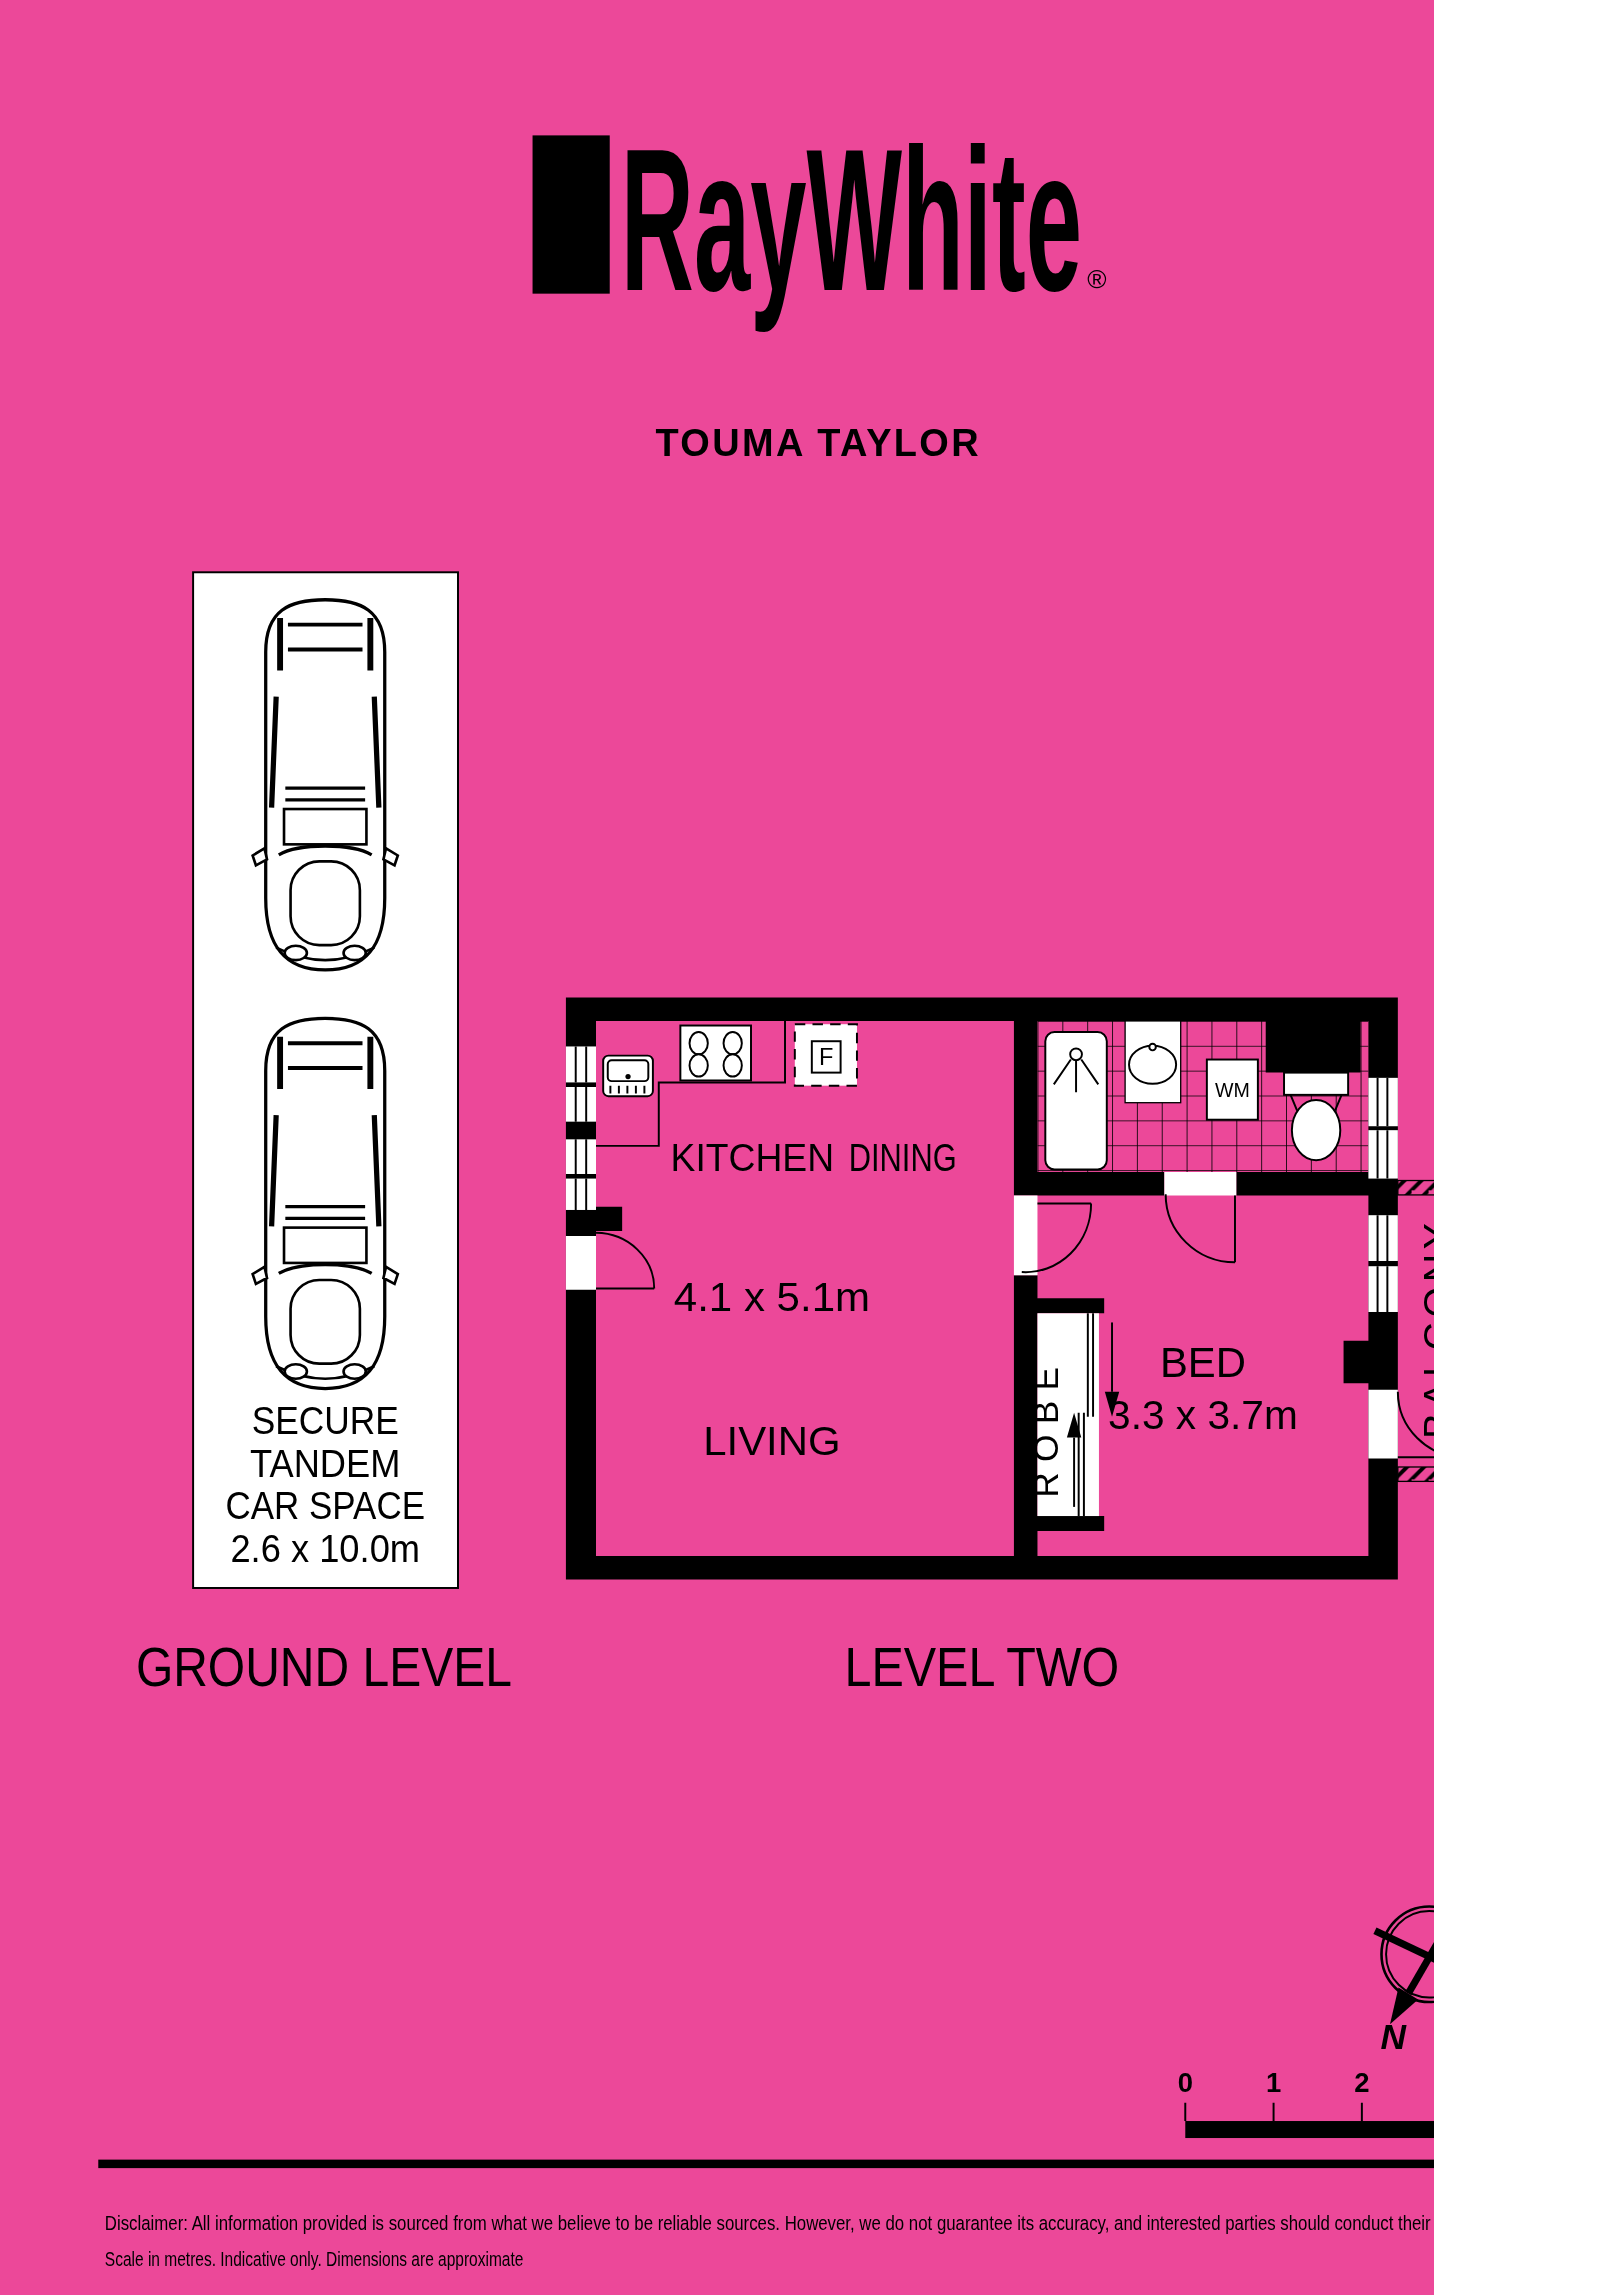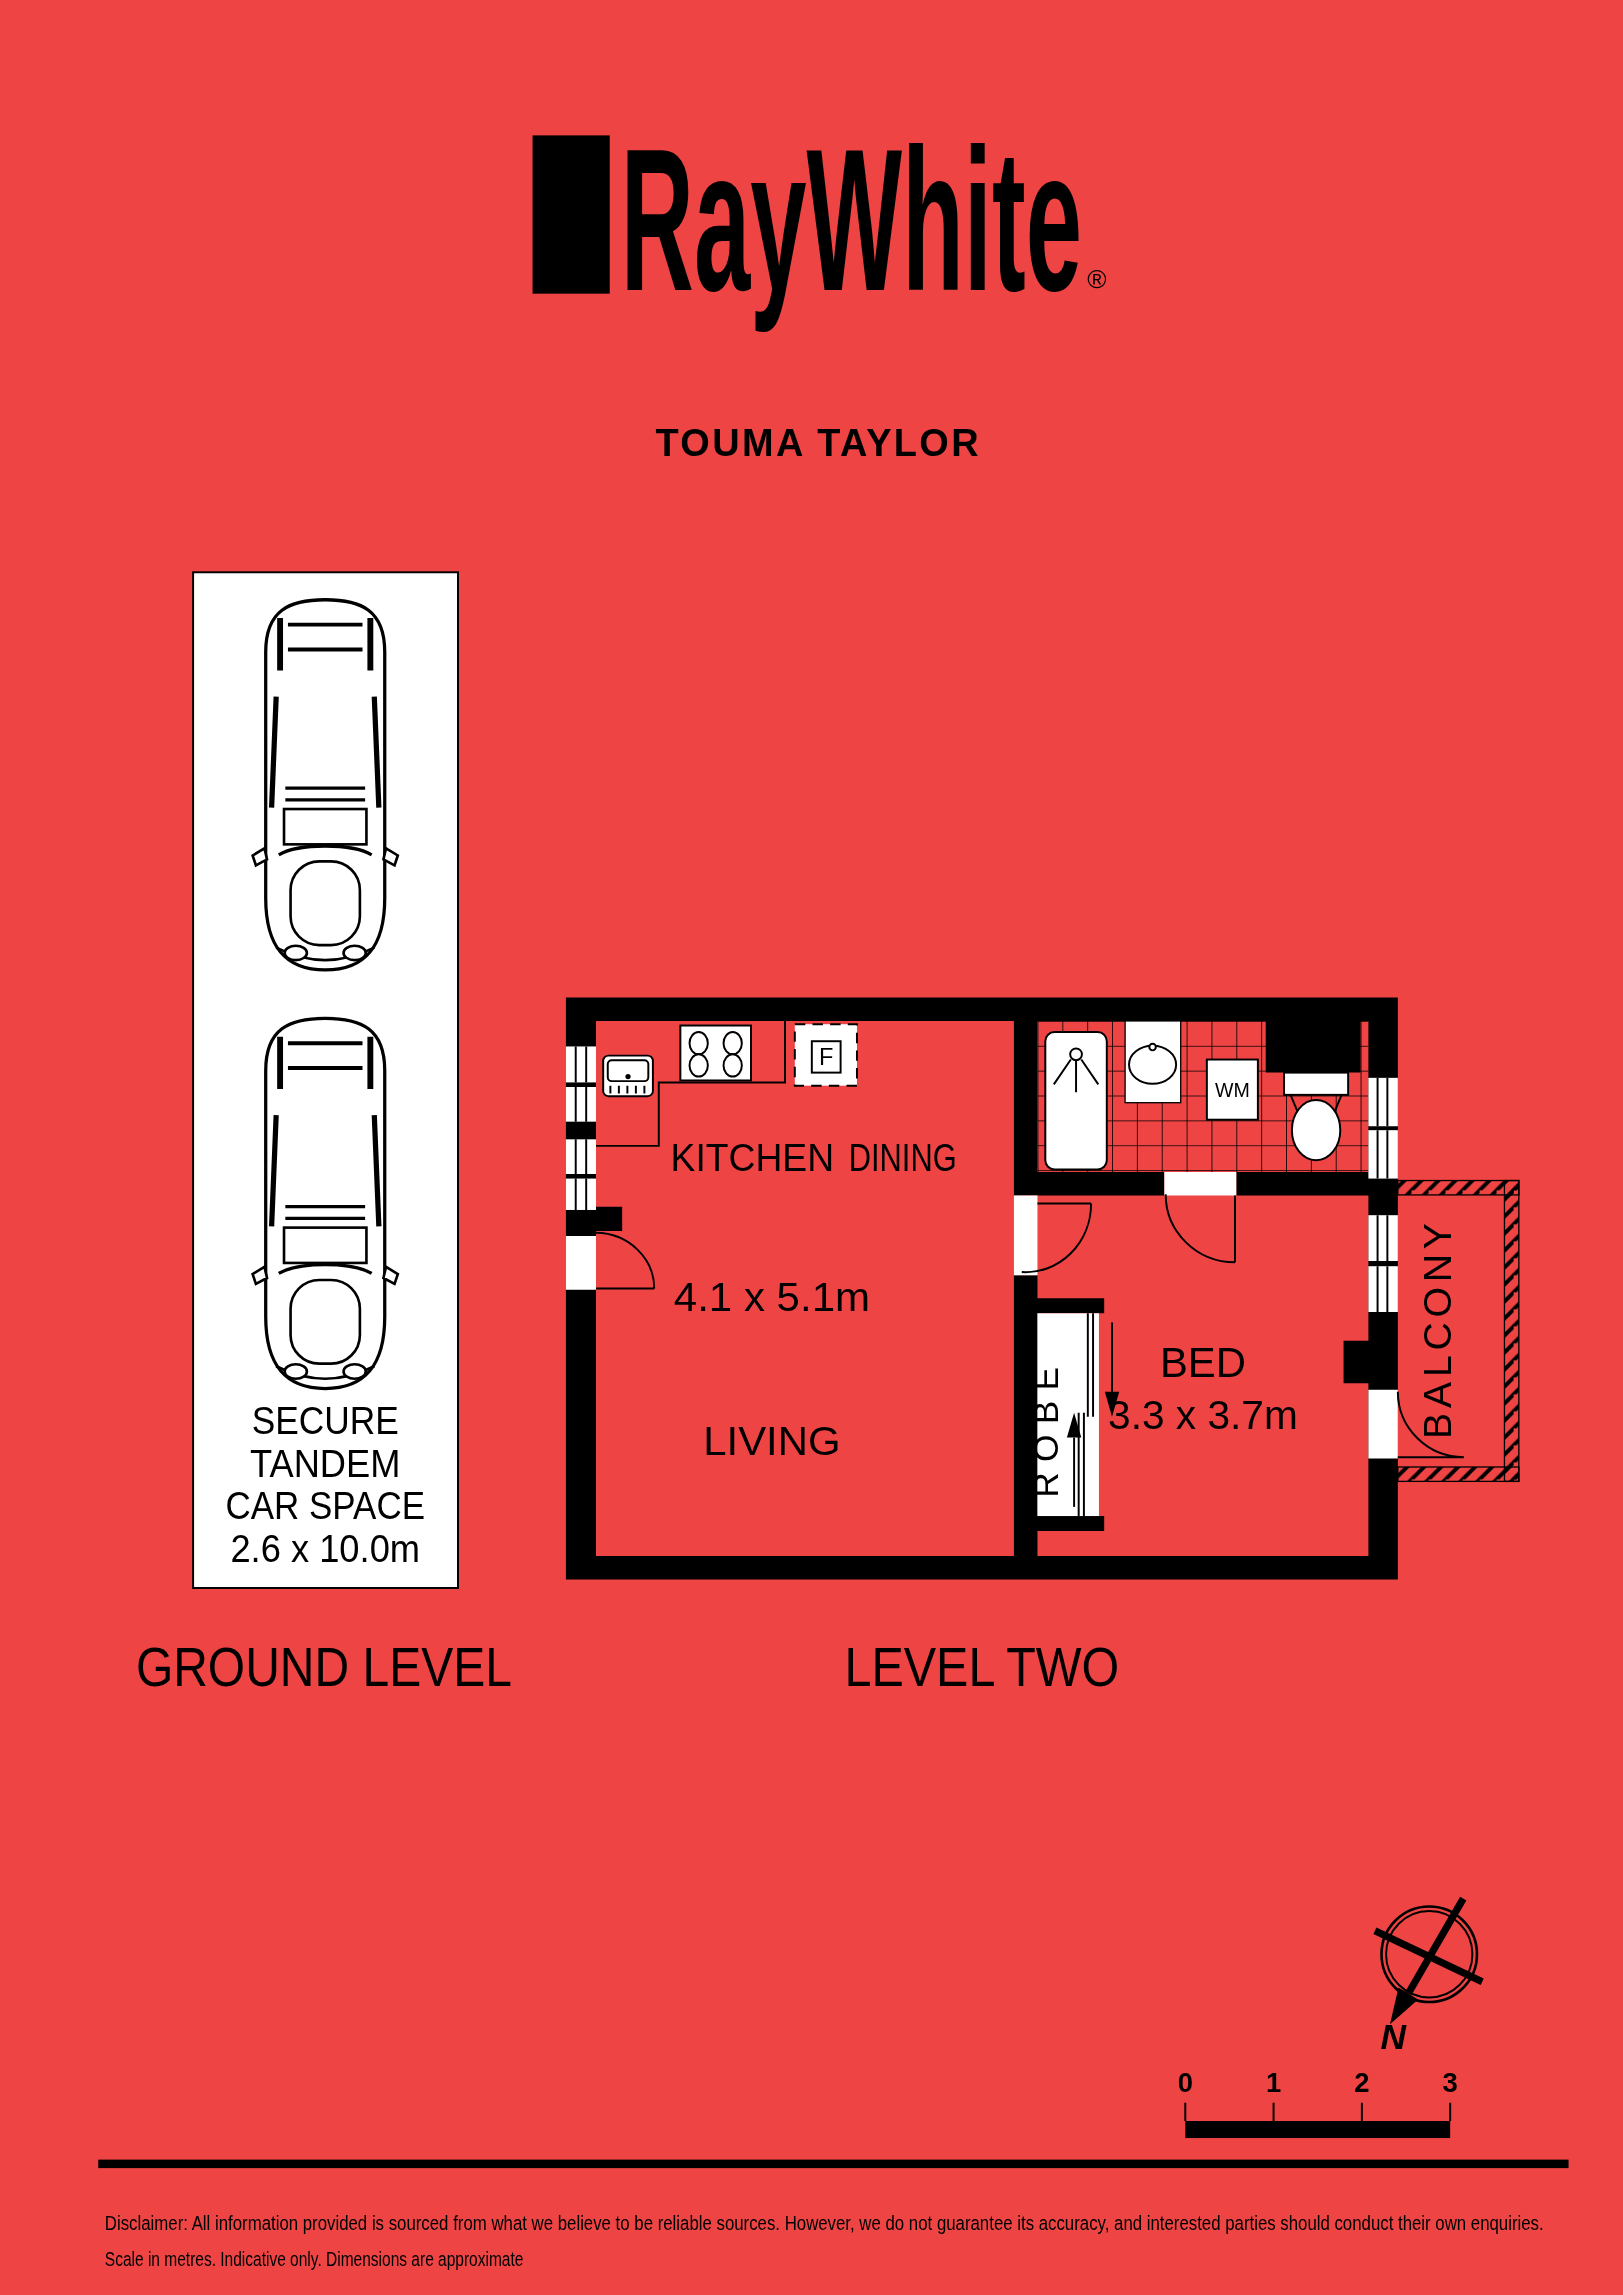--- a/index.html
+++ b/index.html
@@ -1,16 +1,16 @@
 <!DOCTYPE html>
 <html style="font-size:10.5px"><head>
 <meta charset="utf-8">
 <style>
   html,body{margin:0;padding:0;background:#fff;}
-  .page{position:relative;width:1623px;height:2295px;background:#ef4444;overflow:hidden;}
+  .page{position:relative;width:1434px;height:2295px;background:#ec4899;overflow:hidden;}
   svg{display:block;font-family:"Liberation Sans",sans-serif;}
   text{fill:#000;}
 </style>
 </head>
 <body>
 
 <div class="page">
 <svg viewBox="0 0 2481 3509" width="1623" height="2295">
   <defs>
     <pattern id="tiles" patternUnits="userSpaceOnUse" x="1586" y="1561" width="38" height="38">

